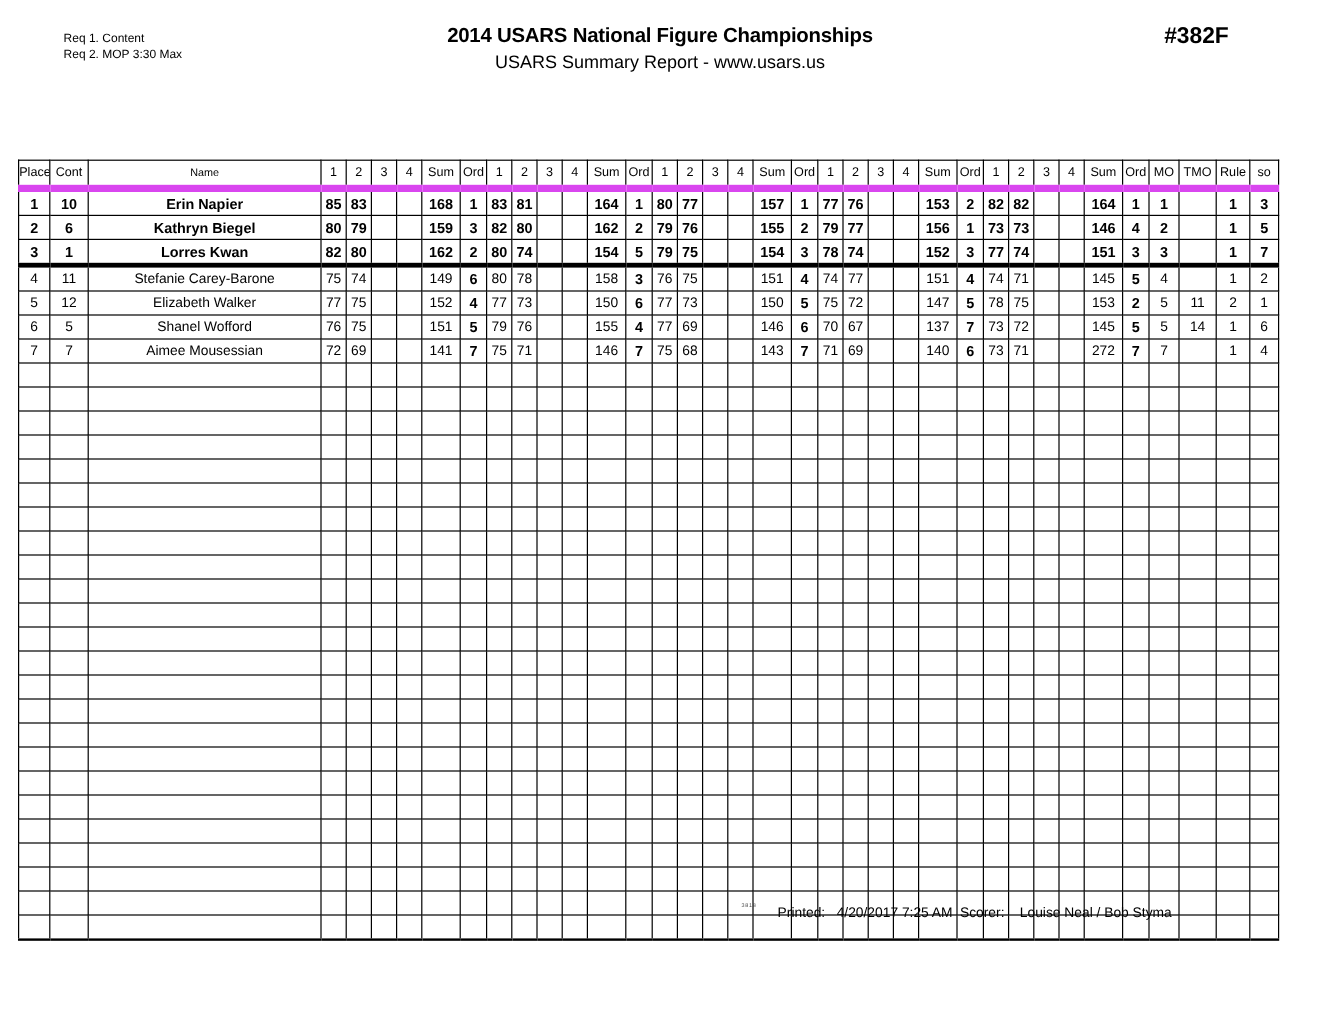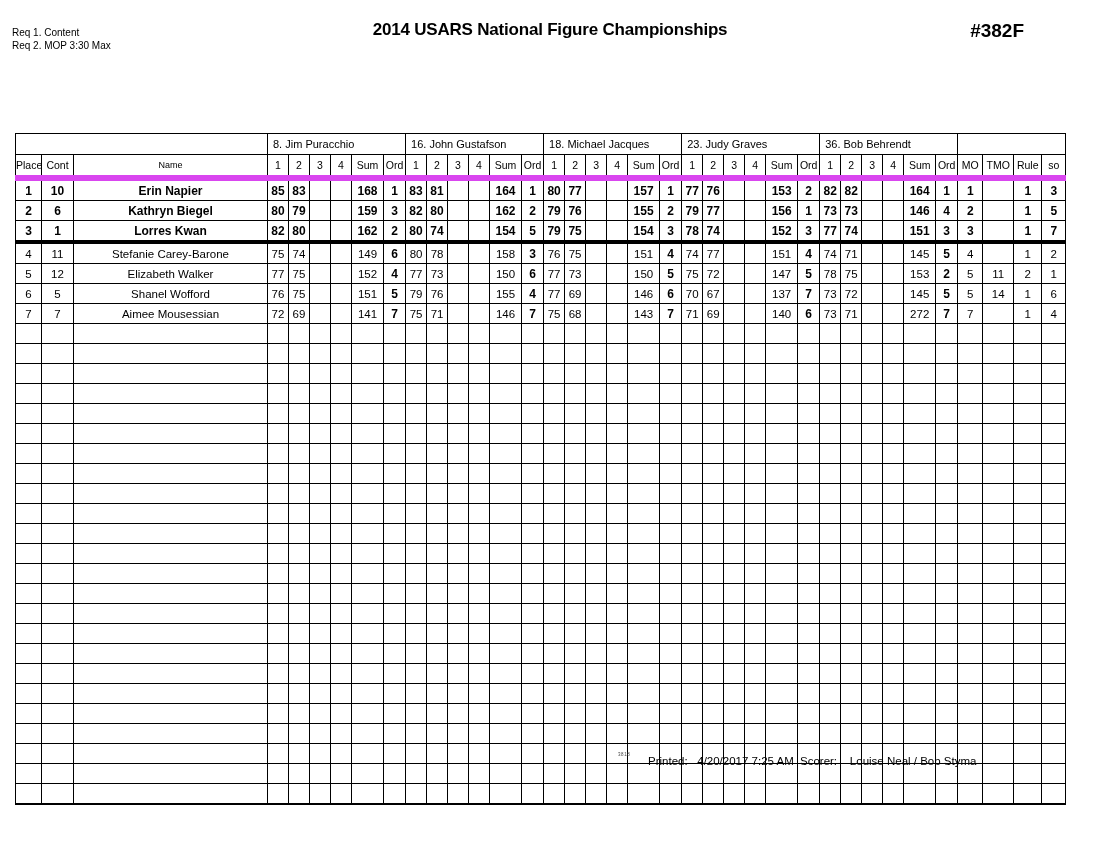--- a/index.html
+++ b/index.html
@@ -18,21 +18,21 @@
 
   
   #req-block {
     position: absolute;
     left: 12px;
     top: 26px;
     font-size: 10px;
     line-height: 13px;
     white-space: nowrap;
   }
-  .req-line { display: block; }
+  .req-line { display: block; margin-left: 41px; }
 
   
   #header {
     position: absolute;
     left: 0;
     top: 18px;
     width: 1100px;
     text-align: center;
   }
   #event-title {
@@ -163,20 +163,21 @@
 </head>
 <body>
 
 <div id="req-block">
   <span class="req-line">Req  1.  Content</span>
   <span class="req-line">Req  2.  MOP 3:30 Max</span>
 </div>
 
 <div id="header">
   <div id="event-title">2014 USARS National Figure Championships</div>
+  <div id="report-line">USARS Summary Report - www.usars.us</div>
 </div>
 <div id="event-code">#382F</div>
 
 <div id="results-wrap">
   <table class="grid">
     <colgroup>
       <col style="width:26px">
         <col style="width:32px">
         <col style="width:194px">
       <col style="width:21px">
@@ -208,29 +209,20 @@
         <col style="width:21px">
         <col style="width:21px">
         <col style="width:32px">
         <col style="width:22px">
       <col style="width:25px">
         <col style="width:31px">
         <col style="width:28px">
         <col style="width:24px">
     </colgroup>
     <tbody id="grid-body">
-        <tr class="judge-row">
-          <td class="nob" colspan="3"></td>
-          <td class="judge-name" colspan="6">8.  Jim Puracchio</td>
-          <td class="judge-name" colspan="6">16.  John Gustafson</td>
-          <td class="judge-name" colspan="6">18.  Michael Jacques</td>
-          <td class="judge-name" colspan="6">23.  Judy Graves</td>
-          <td class="judge-name" colspan="6">36.  Bob Behrendt</td>
-          <td class="nob" colspan="4"></td>
-        </tr>
         <tr class="colhead">
           <td class="h-place">Place</td>
           <td class="h-cont">Cont</td>
           <td class="c-name">Name</td>
           <td>1</td>
           <td>2</td>
           <td>3</td>
           <td>4</td>
           <td>Sum</td>
           <td class="thick-l thick-r">Ord</td>

